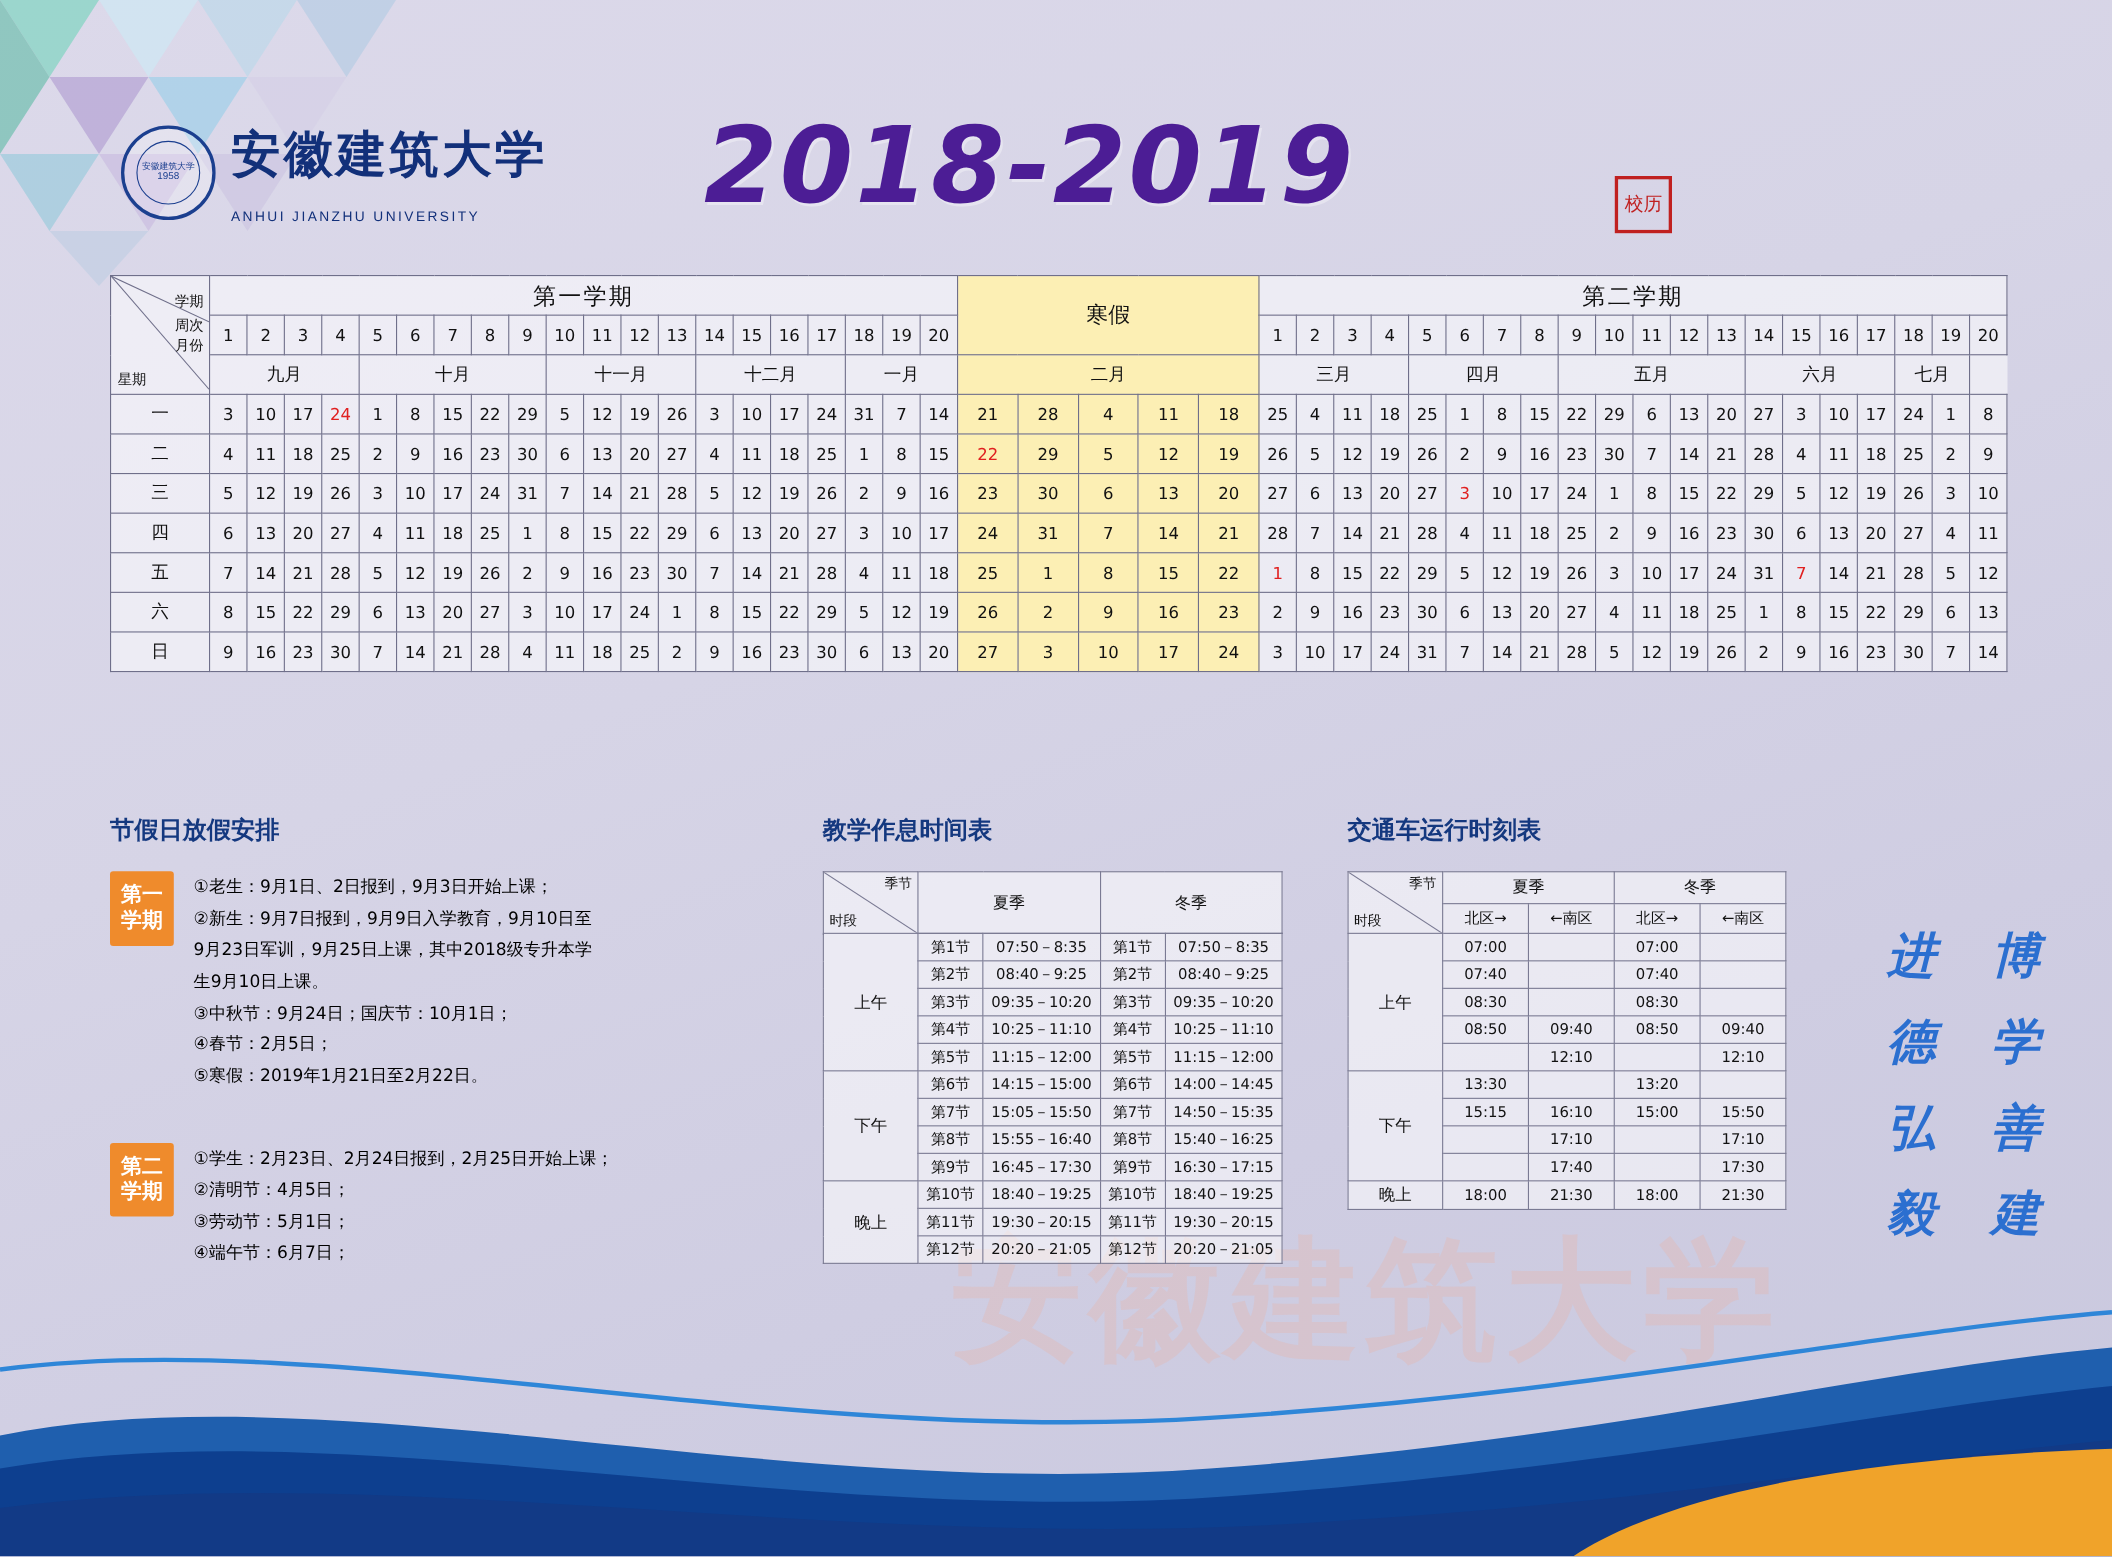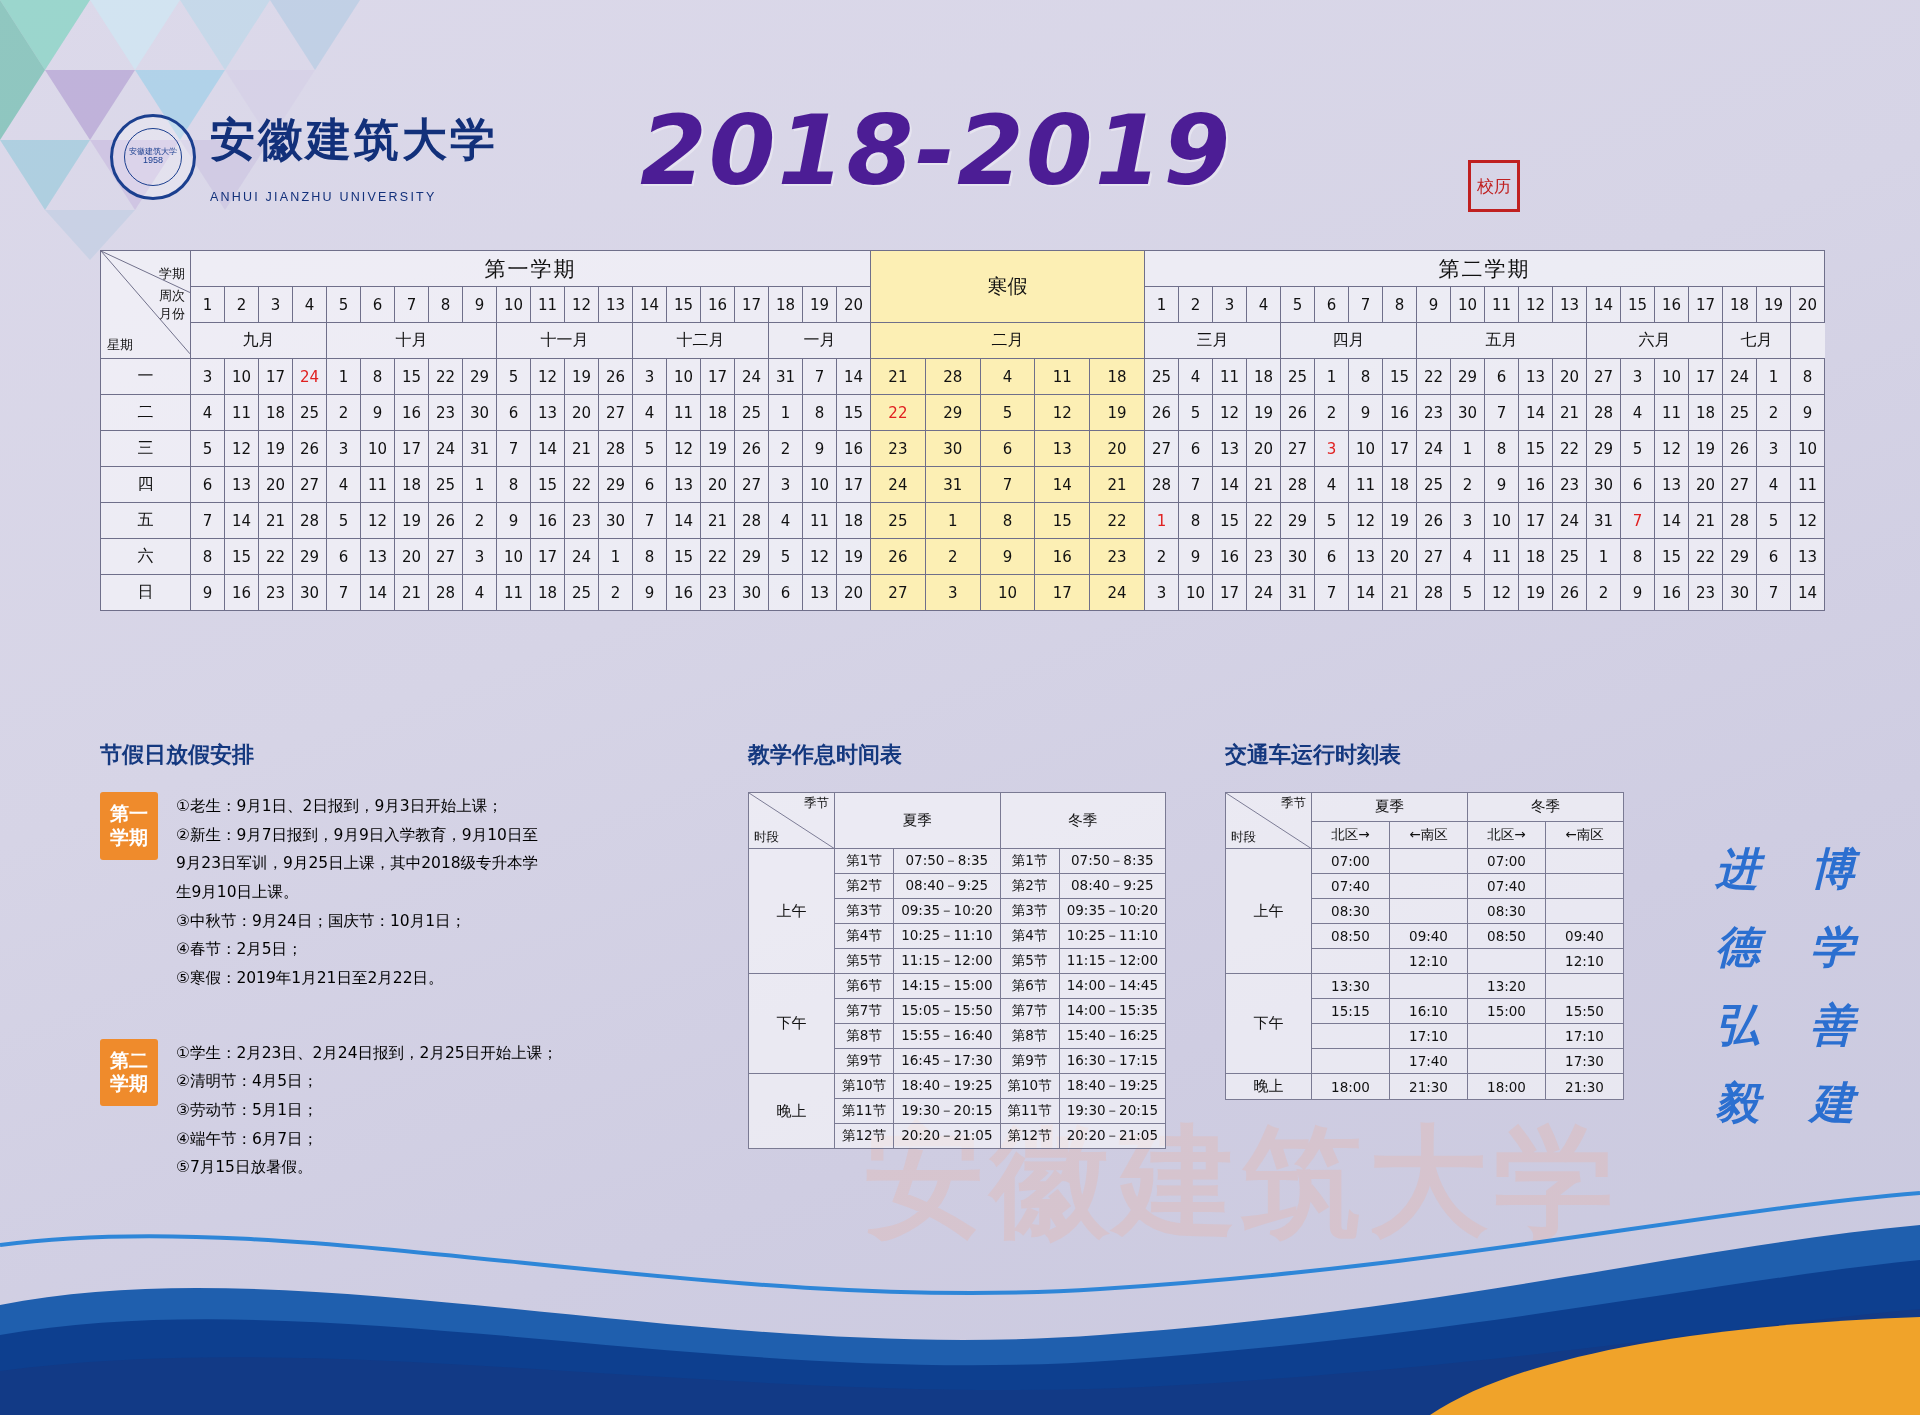--- a/index.html
+++ b/index.html
@@ -587,21 +587,20 @@
           <div>⑤寒假：2019年1月21日至2月22日。</div>
         </div>
     </div>
     <div class="hol-row">
       <div class="tag">第二学期</div>
       <div class="hol-text" id="hol2">
           <div>①学生：2月23日、2月24日报到，2月25日开始上课；</div>
           <div>②清明节：4月5日；</div>
           <div>③劳动节：5月1日；</div>
           <div>④端午节：6月7日；</div>
-          <div>⑤7月15日放暑假。</div>
         </div>
     </div>
   </div>
 </div>
 
 <div class="sched">
   <div class="panel-title">教学作息时间表</div>
   <table class="mini">
       <tbody id="sched-body">
         <tr>
@@ -651,21 +650,21 @@
           <td rowspan="4" class="vert">下午</td>
           <td>第6节</td>
           <td>14:15－15:00</td>
           <td>第6节</td>
           <td>14:00－14:45</td>
         </tr>
         <tr>
           <td>第7节</td>
           <td>15:05－15:50</td>
           <td>第7节</td>
-          <td>14:00－15:35</td>
+          <td>14:50－15:35</td>
         </tr>
         <tr>
           <td>第8节</td>
           <td>15:55－16:40</td>
           <td>第8节</td>
           <td>15:40－16:25</td>
         </tr>
         <tr>
           <td>第9节</td>
           <td>16:45－17:30</td>

